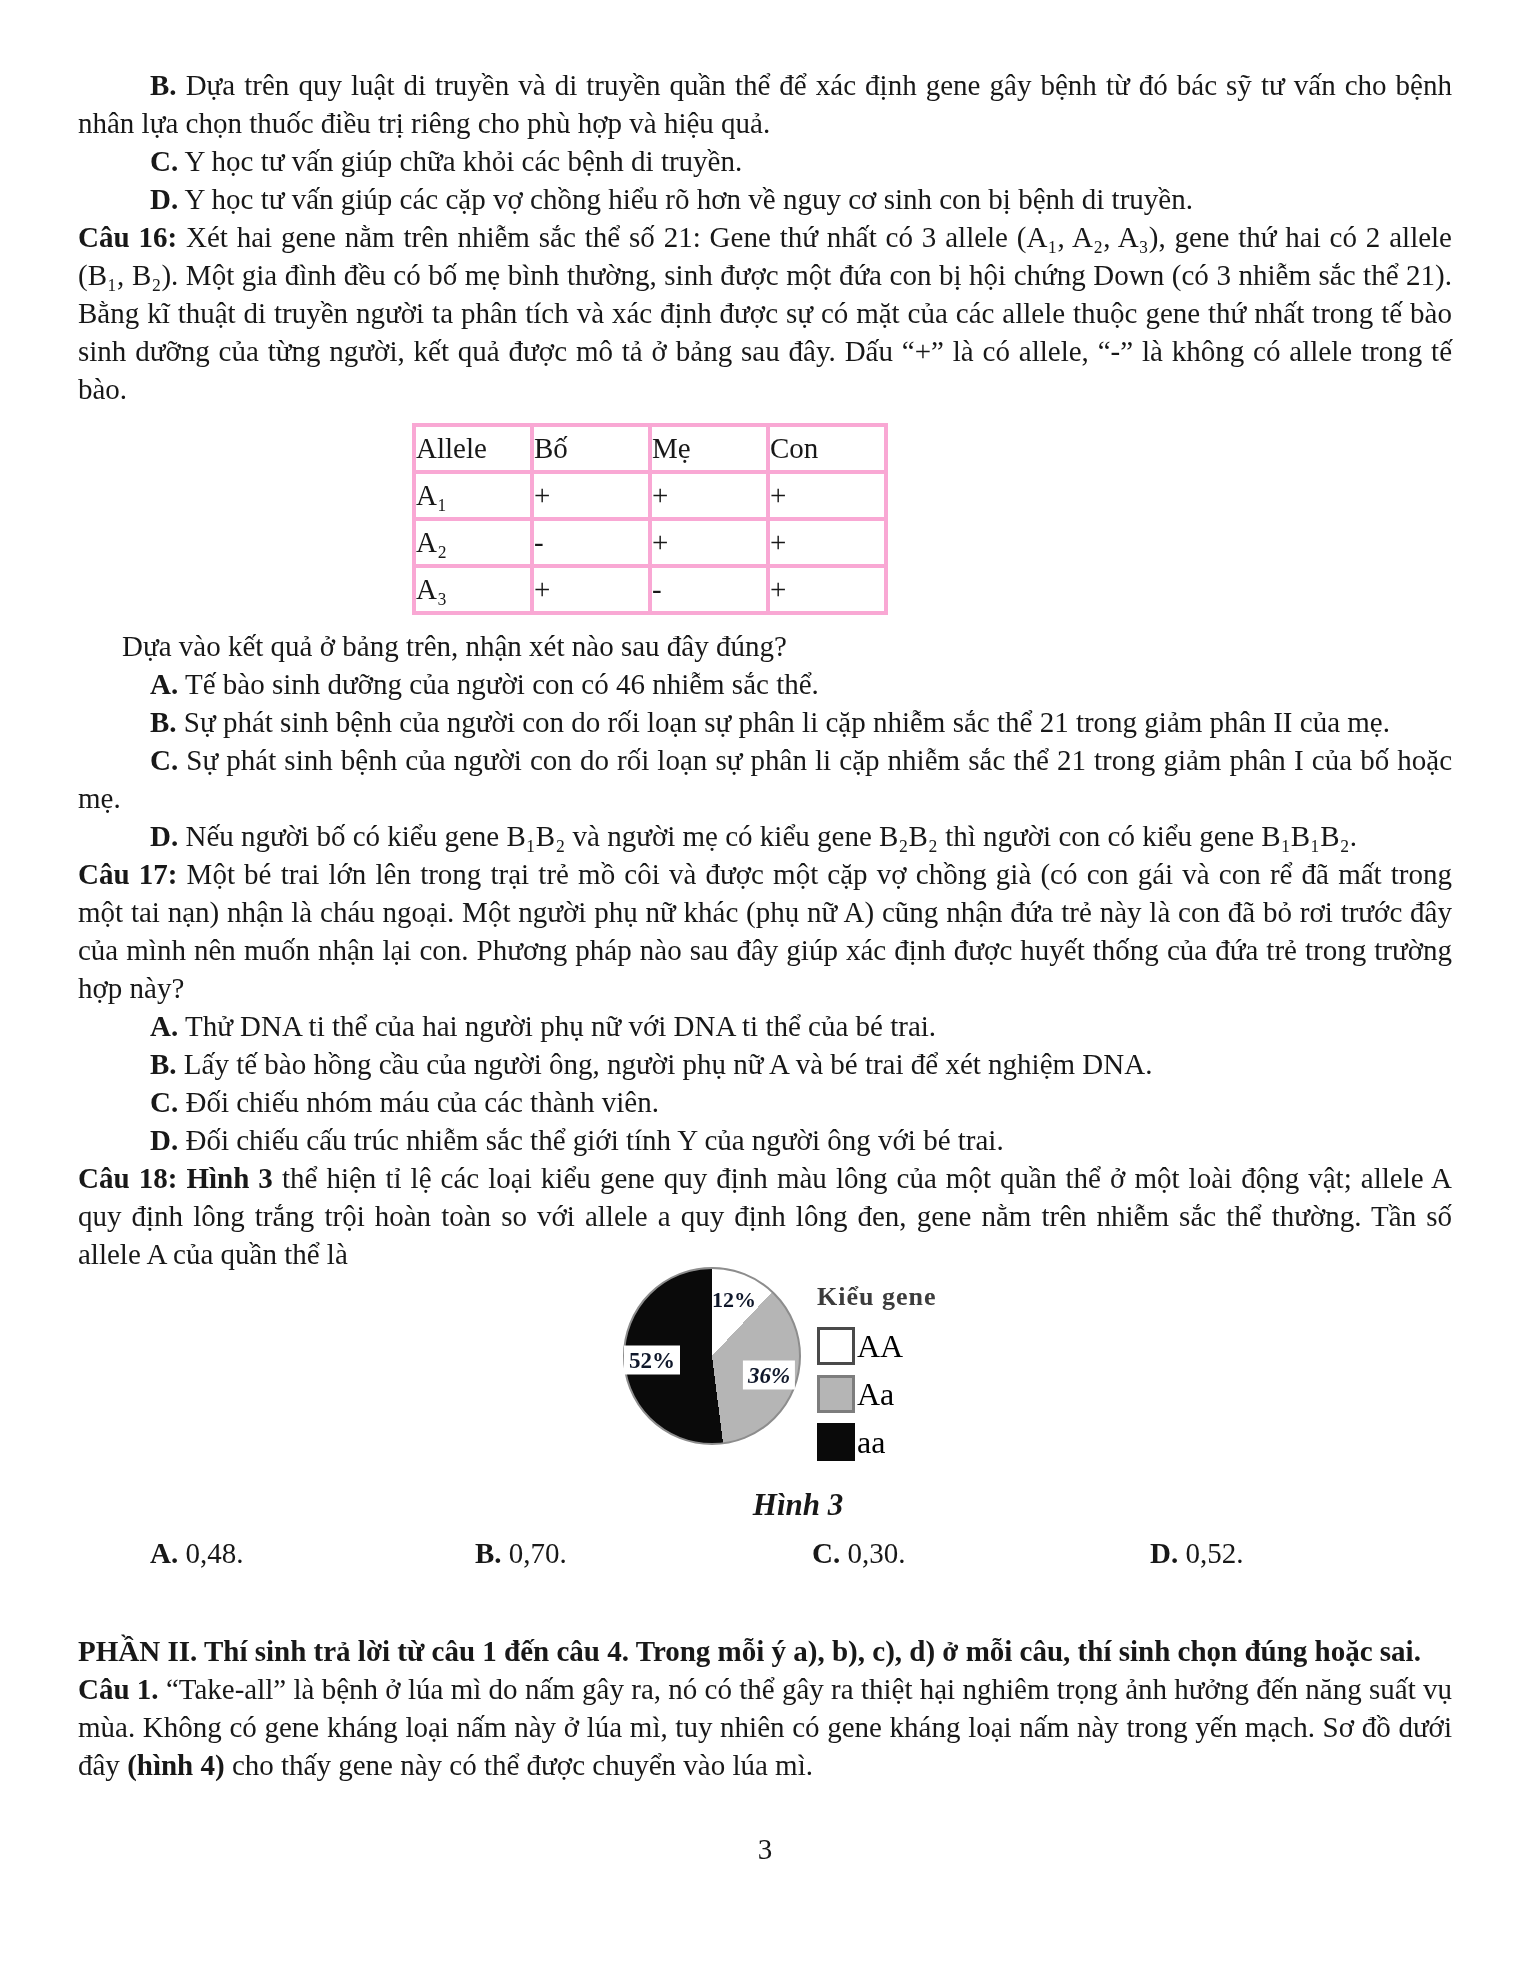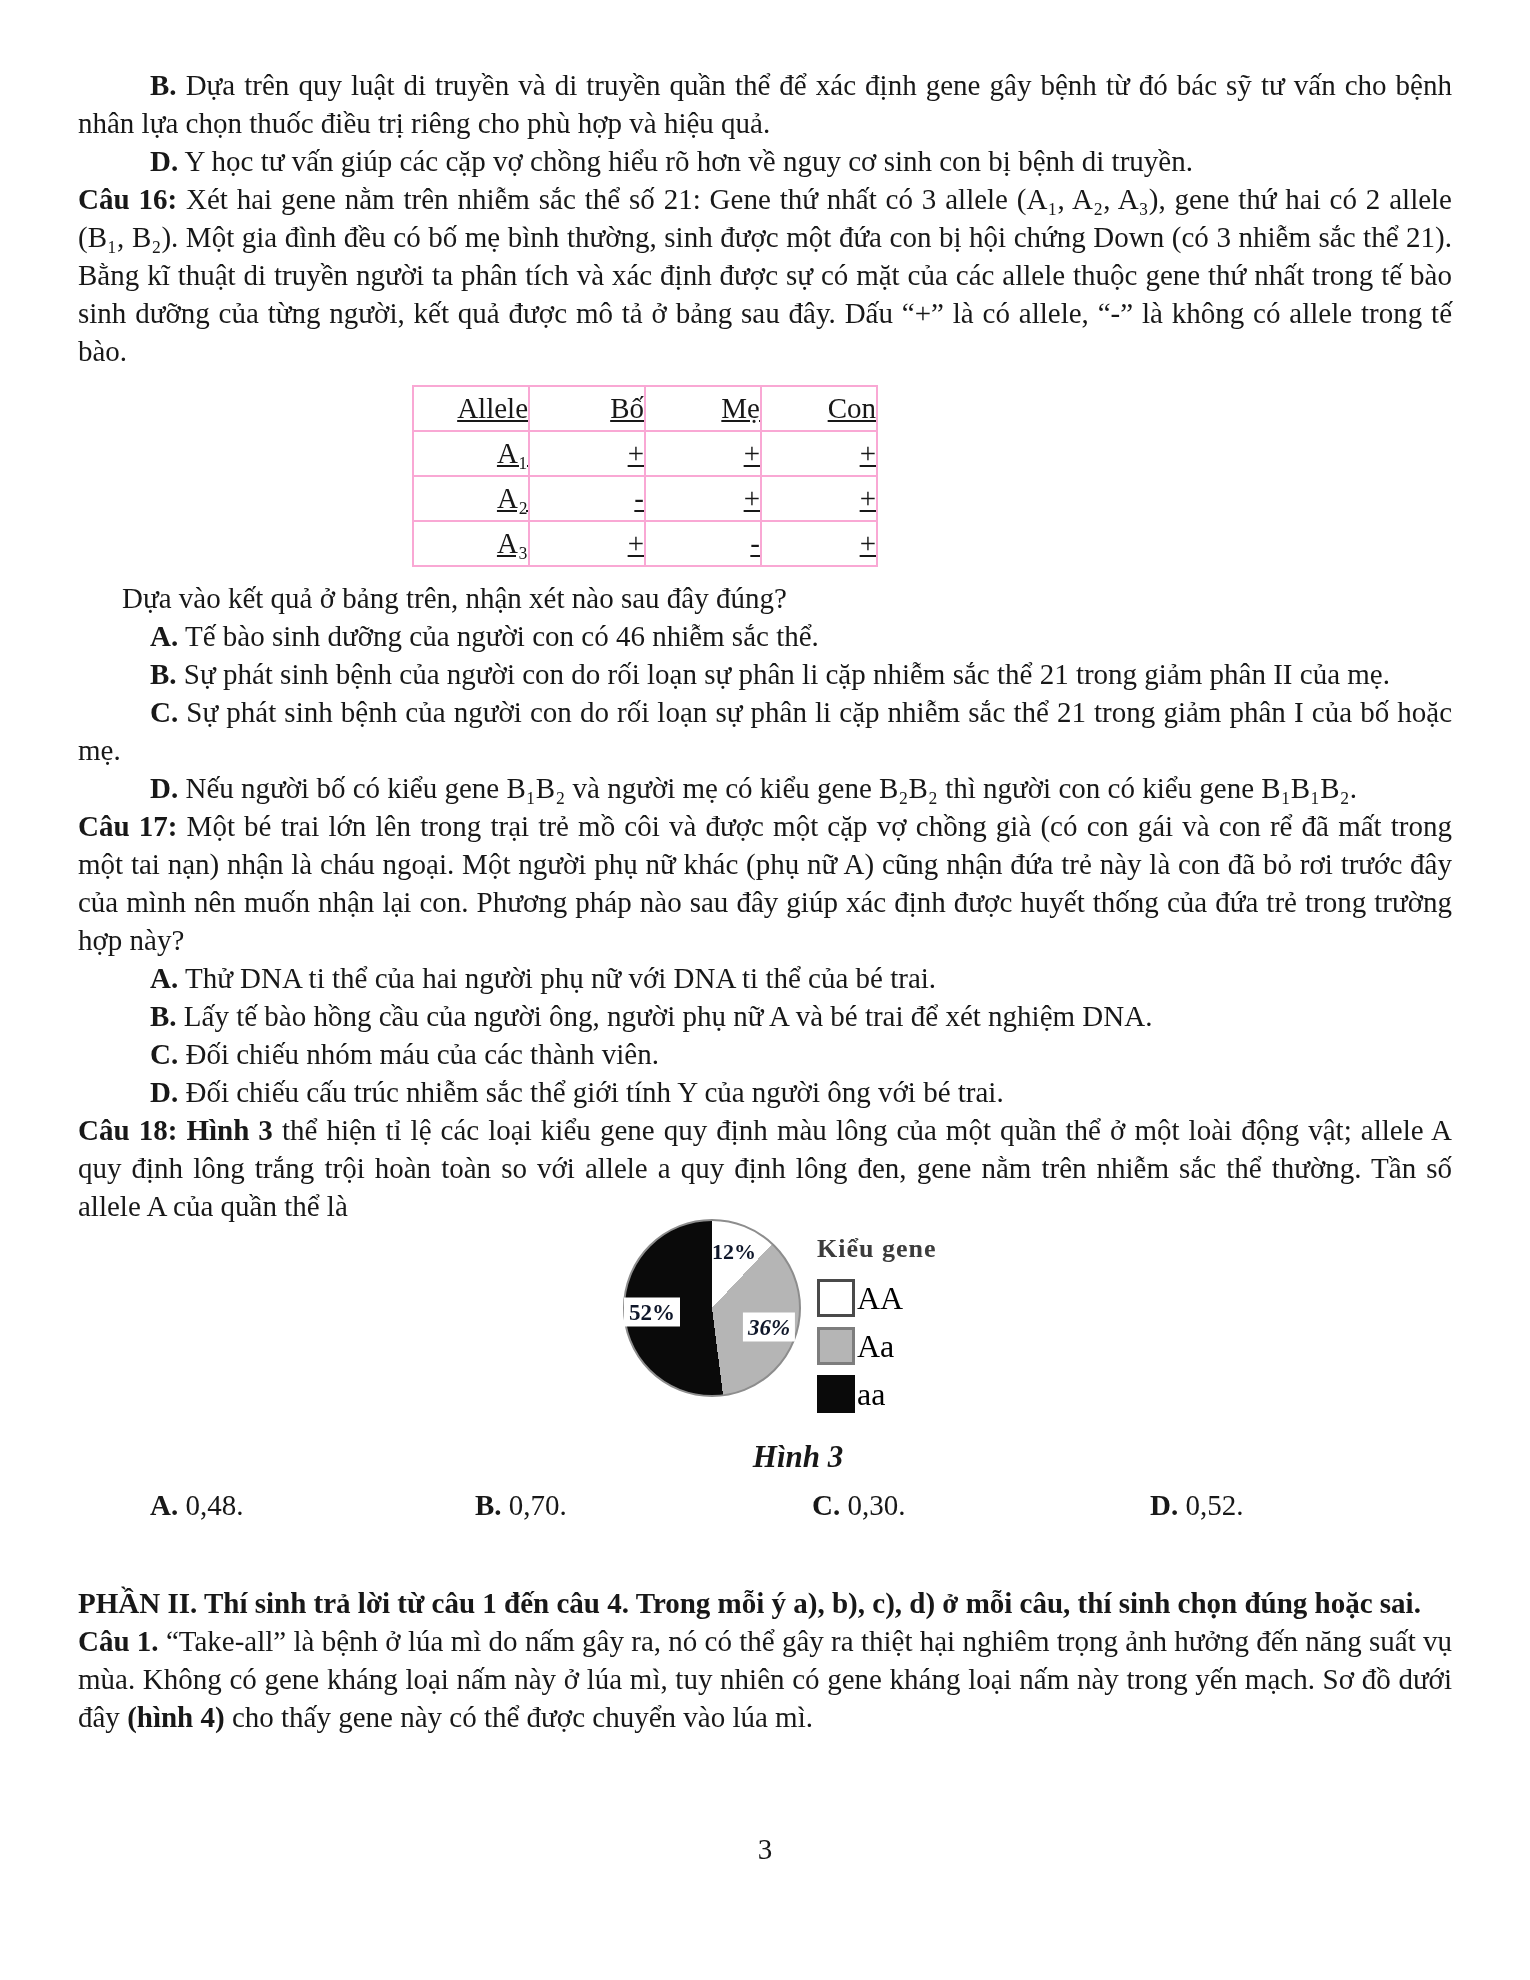--- a/index.html
+++ b/index.html
@@ -21,26 +21,25 @@
   .indent-stem{text-indent:44px;}
   b{font-weight:bold;}
 
   
   table.allele-table{
     border-collapse:collapse;
     margin:15px 0 0 334px;
     text-align:center;
   }
   table.allele-table td{
-    border:2px solid #f9a8d4;
+    border:4px solid #f9a8d4;
     width:114px;height:43px;
-    text-align:right;vertical-align:middle;
+    text-align:left;vertical-align:middle;
     padding:0;
     line-height:1;
-    text-decoration:underline;
   }
   .after-table{margin-top:12px;}
 
   
   .figure-row{
     display:flex;
     margin-left:545px;
     margin-top:-6px;
     gap:16px;
     width:max-content;
@@ -84,20 +83,22 @@
     text-align:center;font-size:29px;
   }
 </style>
 </head>
 <body>
 
 <div class="page">
 
   <p class="indent-opt"><b>B.</b>
     <span>Dựa trên quy luật di truyền và di truyền quần thể để xác định gene gây bệnh từ đó bác sỹ tư vấn cho bệnh nhân lựa chọn thuốc điều trị riêng cho phù hợp và hiệu quả.</span></p>
+  <p class="indent-opt"><b>C.</b>
+    <span>Y học tư vấn giúp chữa khỏi các bệnh di truyền.</span></p>
   <p class="indent-opt"><b>D.</b>
     <span>Y học tư vấn giúp các cặp vợ chồng hiểu rõ hơn về nguy cơ sinh con bị bệnh di truyền.</span></p>
 
   <p><b>Câu 16:</b>
     <span>Xét hai gene nằm trên nhiễm sắc thể số 21: Gene thứ nhất có 3 allele (A₁, A₂, A₃), gene thứ hai có 2 allele (B₁, B₂). Một gia đình đều có bố mẹ bình thường, sinh được một đứa con bị hội chứng Down (có 3 nhiễm sắc thể 21). Bằng kĩ thuật di truyền người ta phân tích và xác định được sự có mặt của các allele thuộc gene thứ nhất trong tế bào sinh dưỡng của từng người, kết quả được mô tả ở bảng sau đây. Dấu “+” là có allele, “-” là không có allele trong tế bào.</span></p>
 
   <table class="allele-table">
     <tbody>
       <tr>
         <td>Allele</td>

